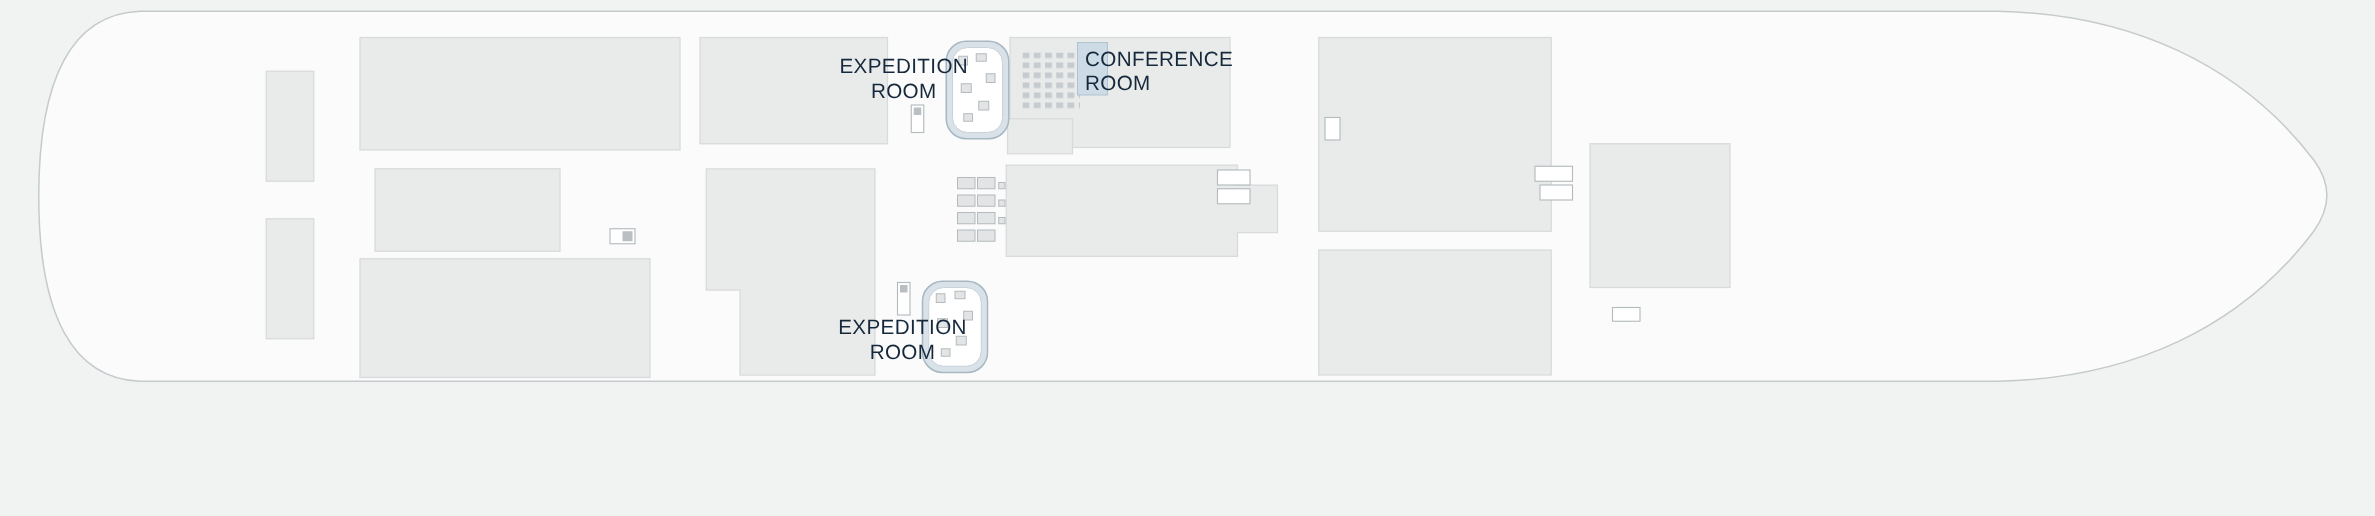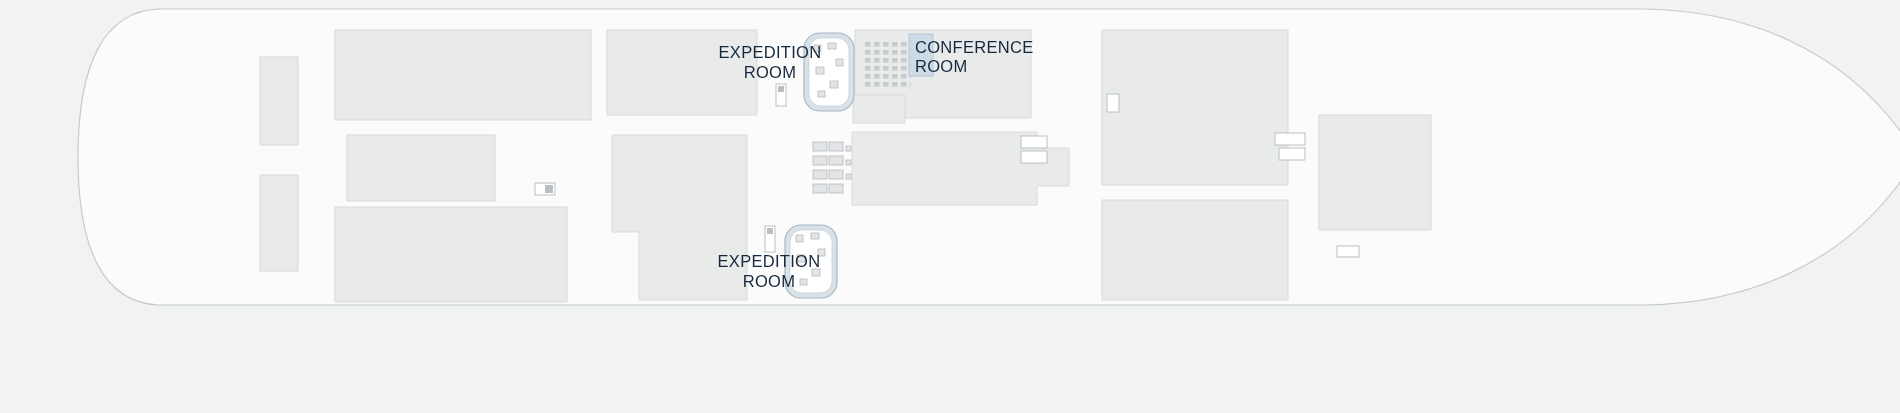--- a/index.html
+++ b/index.html
@@ -15,21 +15,21 @@
     --furniture-outline:#b4babd;
     --label-color:#16293c;
   }
   html,body{margin:0;padding:0;}
   body{
     width:1900px;height:413px;
     background:var(--page-bg);
     font-family:"Liberation Sans", sans-serif;
     overflow:hidden;
   }
-  .stage{position:relative;width:1688px;height:413px;margin-left:47px;}
+  .stage{position:relative;width:1688px;height:413px;}
   svg{display:block;}
   .room{fill:var(--room-fill);stroke:var(--room-outline);stroke-width:1;}
   .hull{fill:var(--hull-fill);stroke:var(--hull-outline);stroke-width:1.2;}
   .exp-outer{fill:var(--expedition-fill);stroke:var(--expedition-outline);stroke-width:1.2;}
   .exp-inner{fill:#ffffff;stroke:#c7d2da;stroke-width:0.8;}
   .furn{fill:var(--furniture-fill);stroke:var(--furniture-outline);stroke-width:0.8;}
   .mini{fill:#ffffff;stroke:var(--furniture-outline);stroke-width:0.9;}
   .mini-dark{fill:#b9bfc2;}
   .screen{fill:var(--accent-blue);stroke:#b0c3d1;stroke-width:0.8;}
   .plan-label{

